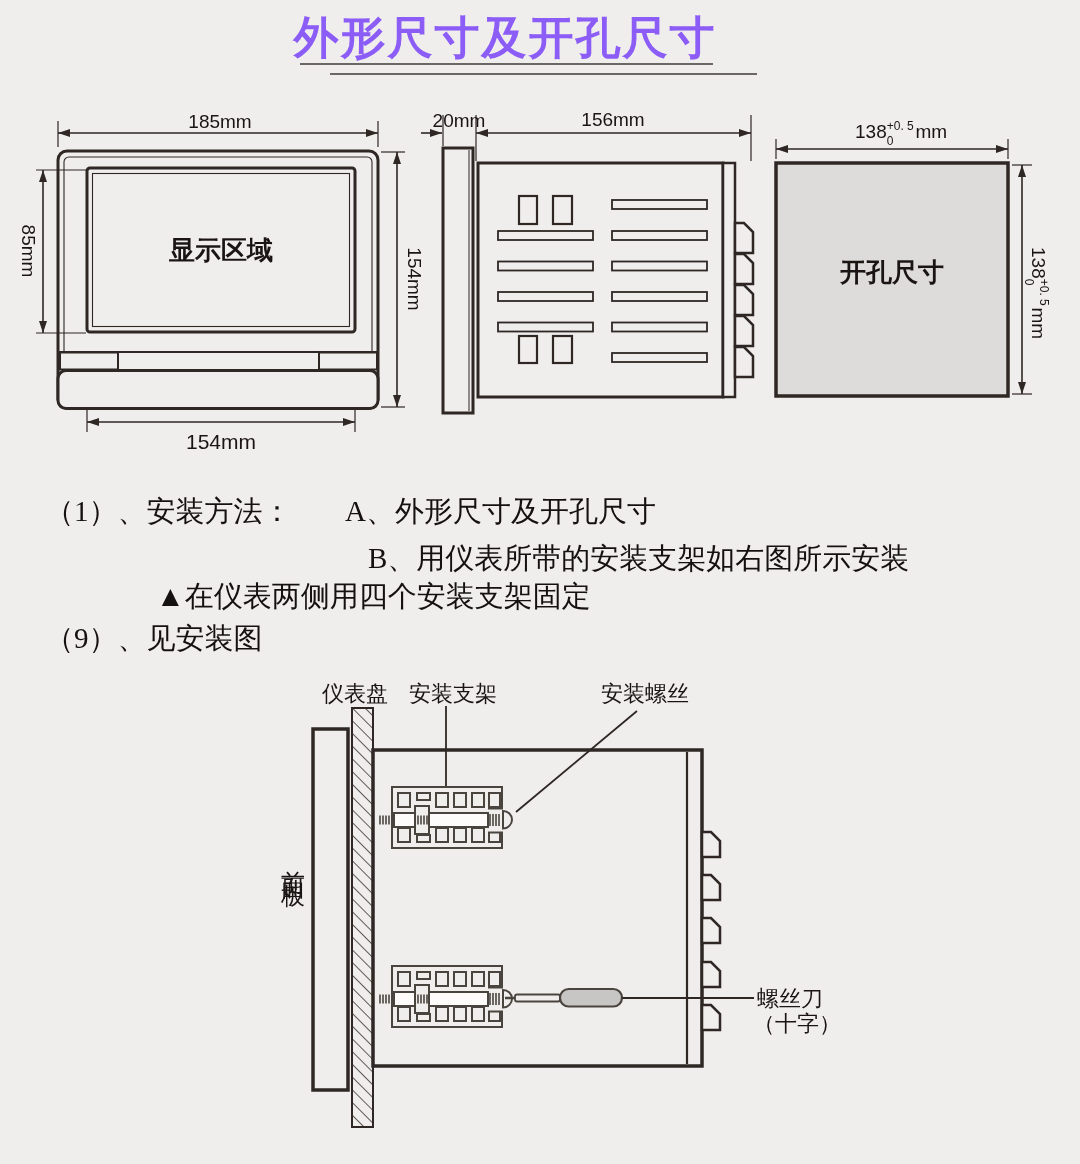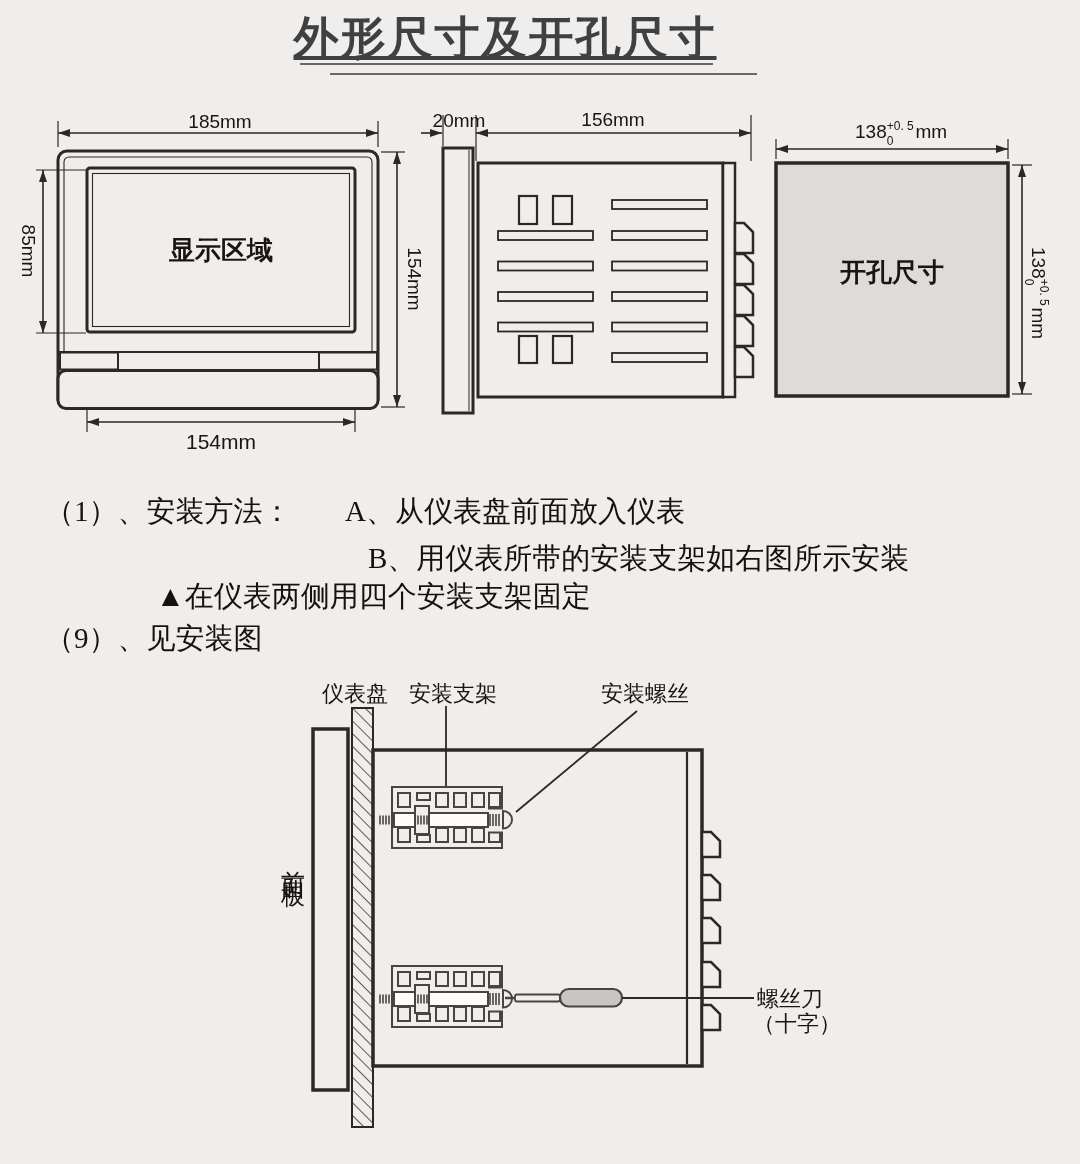--- a/index.html
+++ b/index.html
@@ -6,23 +6,22 @@
   body{
     width:1080px;height:1164px;position:relative;overflow:hidden;
     background:#f0eeec;
     font-family:"Liberation Serif","DejaVu Serif",serif;
     color:#151210;
   }
   .abs{position:absolute;}
   #page-title{
     top:8px;left:505px;transform:translateX(-50%);
     font-family:"Liberation Sans","DejaVu Sans",sans-serif;
-    font-size:45px;font-weight:bold;letter-spacing:2px;color:#404040;
+    font-size:45px;font-weight:bold;letter-spacing:2px;color:#8b5cf6;
     white-space:nowrap;
-    text-decoration:underline;
   }
   .title-rule{height:2px;background:#6b6764;}
   #rule-1{top:63px;left:300px;width:413px;}
   #rule-2{top:73px;left:330px;width:427px;}
   .para{font-size:29px;line-height:34px;white-space:nowrap;color:#141110;text-align:center;}
   #line-1a{top:494px;left:45px;}
   #line-1b{top:494px;left:345px;}
   #line-2{top:541px;left:368px;}
   #line-3{top:579px;left:156px;}
   #line-4{top:621px;left:45px;}
@@ -43,21 +42,21 @@
   .cjk-label{font-size:22px;font-family:"Liberation Serif","DejaVu Serif",serif;}
 </style>
 </head>
 <body>
 
 <div class="abs" id="page-title">外形尺寸及开孔尺寸</div>
 <div class="abs title-rule" id="rule-1"></div>
 <div class="abs title-rule" id="rule-2"></div>
 
 <div class="abs para" id="line-1a">（1）、安装方法：</div>
-<div class="abs para" id="line-1b">A、从仪表盘前面放入仪表</div>
+<div class="abs para" id="line-1b">A、外形尺寸及开孔尺寸</div>
 <div class="abs para" id="line-2">B、用仪表所带的安装支架如右图所示安装</div>
 <div class="abs para" id="line-3">▲在仪表两侧用四个安装支架固定</div>
 <div class="abs para" id="line-4">（9）、见安装图</div>
 
 <div class="abs" id="front-panel-label">前面板</div>
 
 <svg width="1080" height="1164" viewBox="0 0 1080 1164">
   <defs>
     <marker id="arr" viewBox="0 0 12 8" refX="12" refY="4" markerWidth="12" markerHeight="8" markerUnits="userSpaceOnUse" orient="auto-start-reverse">
       <path d="M0,0 L12,4 L0,8 Z" fill="#2e2724"></path>

